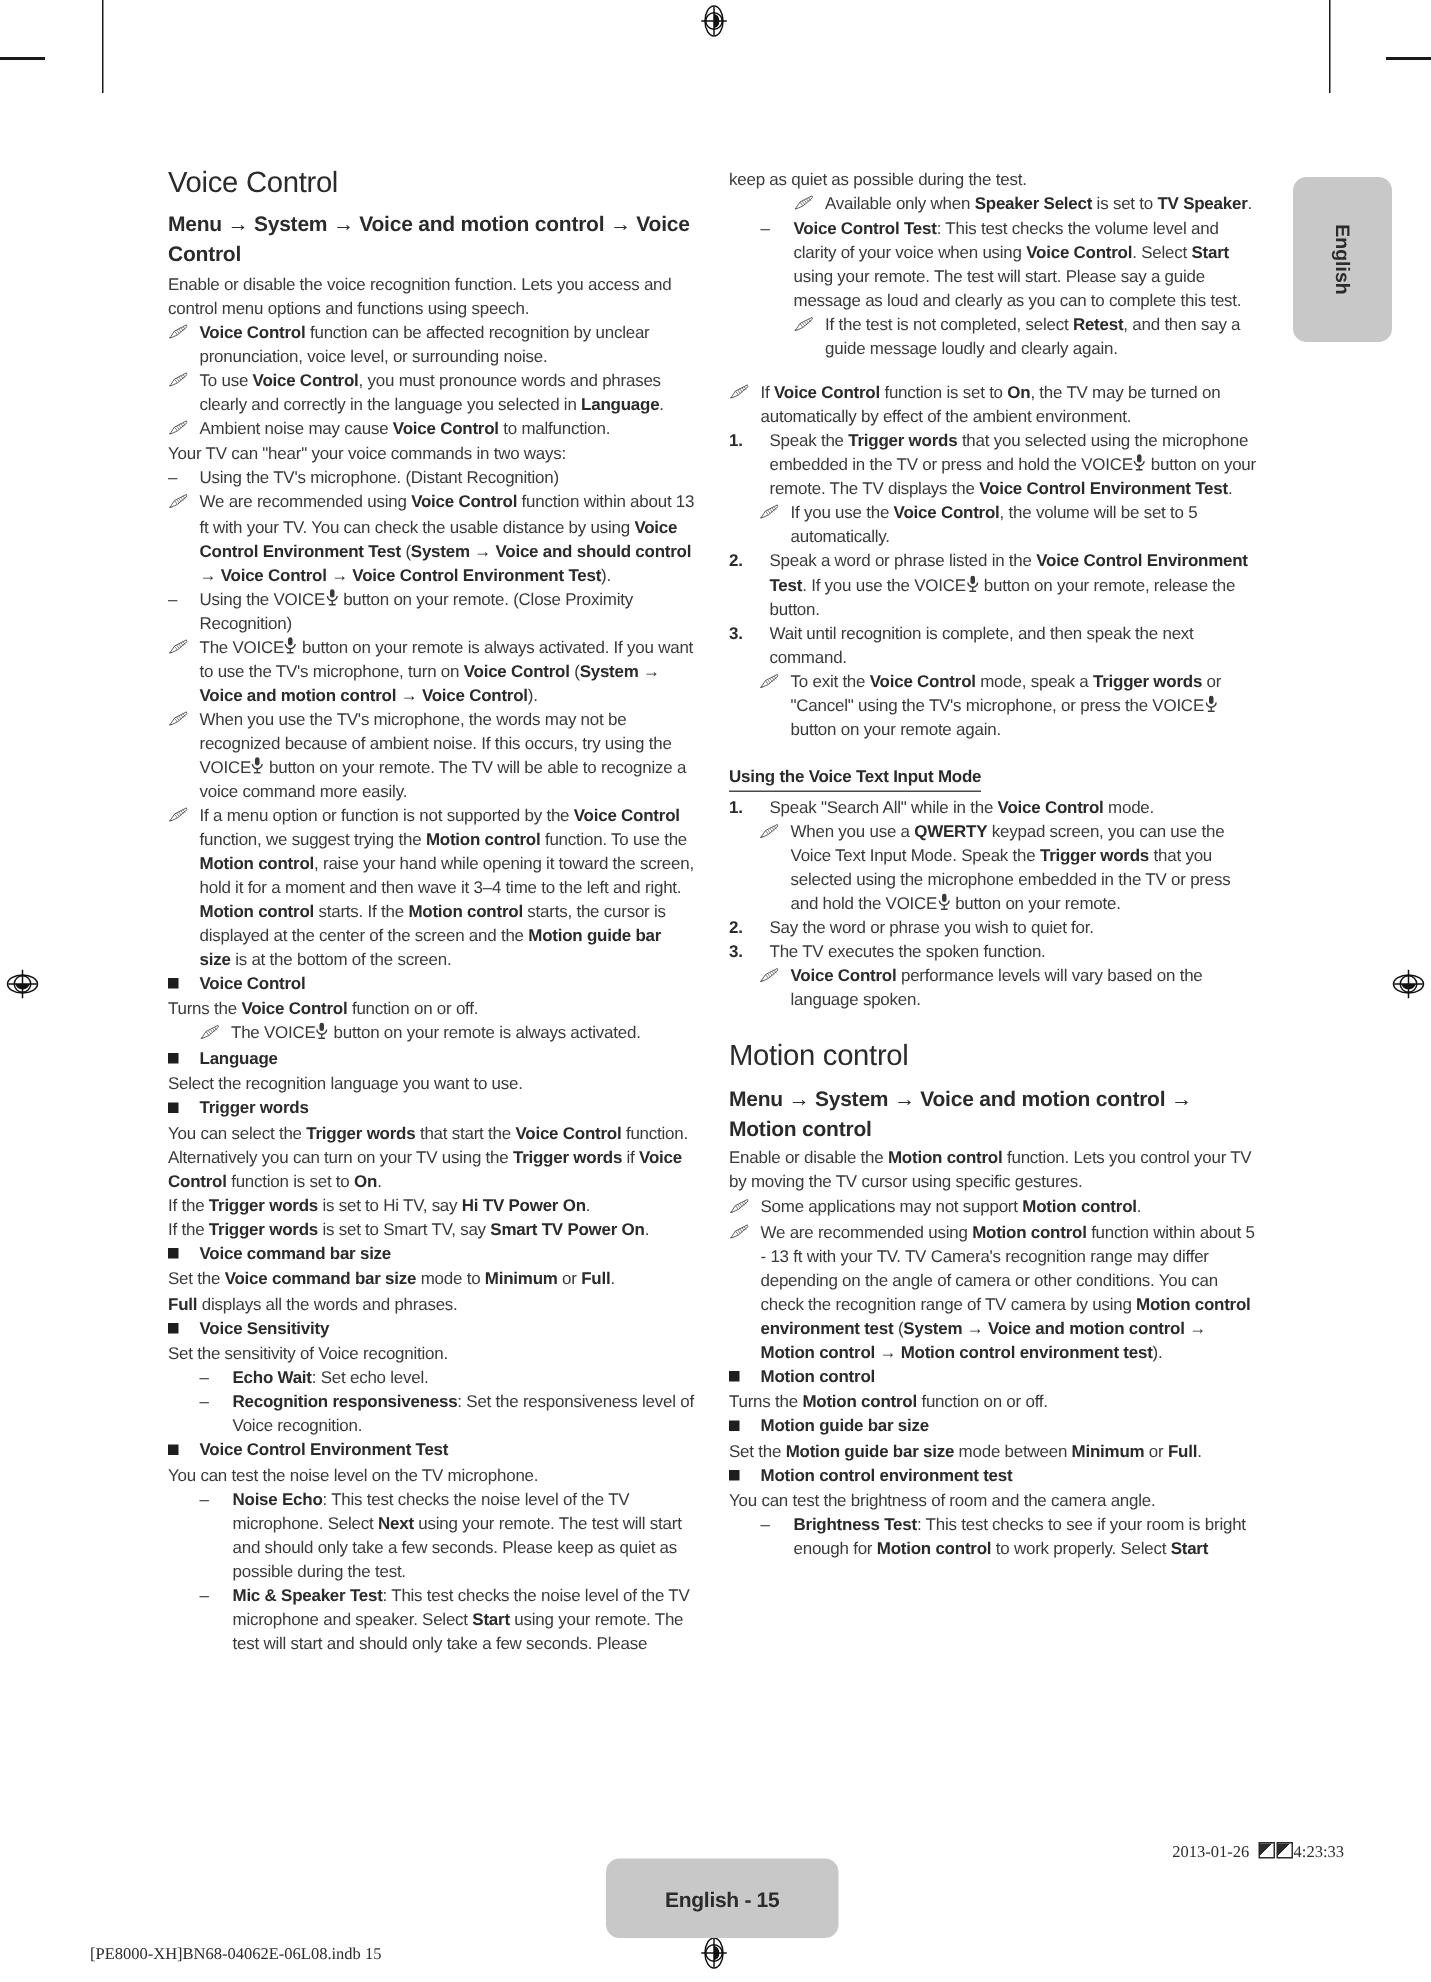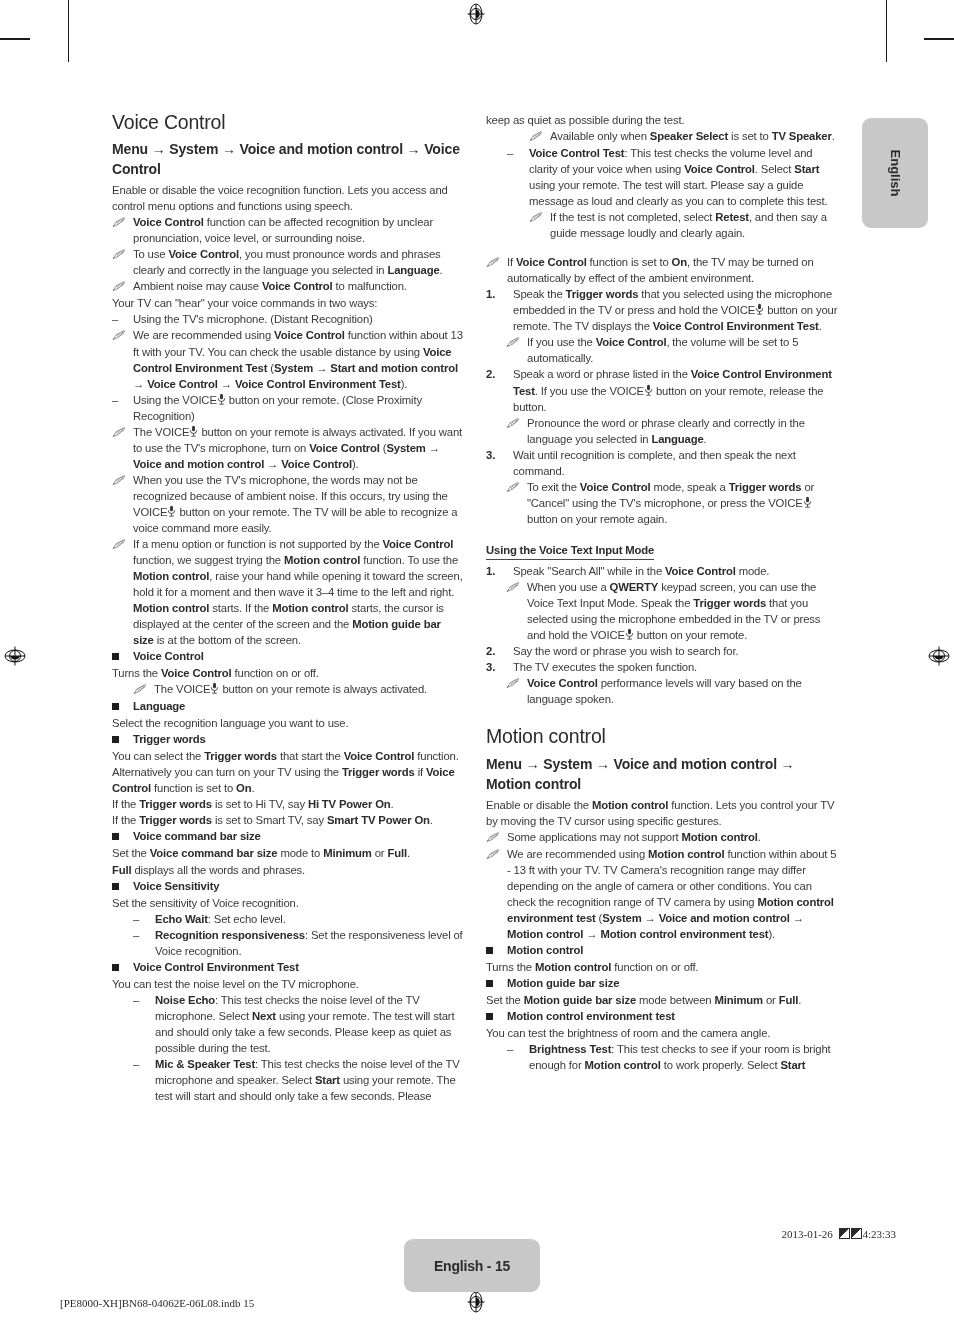--- a/index.html
+++ b/index.html
@@ -148,21 +148,21 @@
     font-size: 13px;
     font-weight: bold;
     color: #2b2b2b;
     white-space: nowrap;
   }
 
   
   .page-badge {
     position: absolute;
     left: 404px; top: 1239px;
-    width: 136px; height: 53px;
+    width: 155px; height: 53px;
     background: #c8c8c8;
     border-radius: 9px;
     display: flex;
     align-items: center;
     justify-content: center;
   }
   .page-badge span {
     font-size: 14px;
     font-weight: bold;
     color: #2b2b2b;
@@ -280,21 +280,21 @@
       <span class="marker">–</span>
       <span class="body">Using the TV's microphone. (Distant Recognition)</span>
     </div>
     <div class="row row-note">
       <span class="marker"><svg width="13" height="10" viewBox="0 0 26 20" xmlns="http://www.w3.org/2000/svg">
             <path d="M24.5 1.2 L8.6 9.4 L4.0 16.4 L2.0 18.6 L5.2 17.9 L12.6 14.6 L25.4 3.4 Z" fill="none" stroke="#5a5a5a" stroke-width="1.3" stroke-linejoin="round"></path>
             <path d="M8.8 9.6 L12.4 14.4" stroke="#5a5a5a" stroke-width="1.1"></path>
             <path d="M11.5 8.0 L15.0 12.6 M14.3 6.4 L17.7 11.0 M17.1 4.8 L20.4 9.3 M19.9 3.3 L23.1 7.7" stroke="#5a5a5a" stroke-width="1"></path>
             <path d="M2.2 18.4 L5.0 17.8" stroke="#5a5a5a" stroke-width="1.1"></path>
           </svg></span>
-      <span class="body">We are recommended using <b>Voice Control</b> function within about 13 ft with your TV. You can check the usable distance by using <b>Voice Control Environment Test</b> (<b>System → Start and motion control → Voice Control → Voice Control Environment Test</b>).</span>
+      <span class="body">We are recommended using <b>Voice Control</b> function within about 13 ft with your TV. You can check the usable distance by using <b>Voice Control Environment Test</b> (<b>System → Voice and should control → Voice Control → Voice Control Environment Test</b>).</span>
     </div>
     <div class="row row-dash">
       <span class="marker">–</span>
       <span class="body">Using the VOICE<span class="mic"><svg width="9" height="12" viewBox="0 0 18 24" xmlns="http://www.w3.org/2000/svg">
               <rect x="6" y="1.5" width="6" height="11" rx="3" fill="#3a3a3a"></rect>
               <path d="M2.5 10.5 a6.5 6.5 0 0 0 13 0" fill="none" stroke="#3a3a3a" stroke-width="1.8"></path>
               <path d="M9 17 V21.5" stroke="#3a3a3a" stroke-width="1.8"></path>
               <path d="M4.5 22.3 H13.5" stroke="#3a3a3a" stroke-width="1.8"></path>
             </svg></span> button on your remote. (Close Proximity Recognition)</span>
     </div>
@@ -466,29 +466,20 @@
 
     <div class="row row-num">
       <span class="marker">2.</span>
       <span class="body">Speak a word or phrase listed in the <b>Voice Control Environment Test</b>. If you use the VOICE<span class="mic"><svg width="9" height="12" viewBox="0 0 18 24" xmlns="http://www.w3.org/2000/svg">
               <rect x="6" y="1.5" width="6" height="11" rx="3" fill="#3a3a3a"></rect>
               <path d="M2.5 10.5 a6.5 6.5 0 0 0 13 0" fill="none" stroke="#3a3a3a" stroke-width="1.8"></path>
               <path d="M9 17 V21.5" stroke="#3a3a3a" stroke-width="1.8"></path>
               <path d="M4.5 22.3 H13.5" stroke="#3a3a3a" stroke-width="1.8"></path>
             </svg></span> button on your remote, release the button.</span>
     </div>
-    <div class="row row-note2">
-      <span class="marker"><svg width="13" height="10" viewBox="0 0 26 20" xmlns="http://www.w3.org/2000/svg">
-            <path d="M24.5 1.2 L8.6 9.4 L4.0 16.4 L2.0 18.6 L5.2 17.9 L12.6 14.6 L25.4 3.4 Z" fill="none" stroke="#5a5a5a" stroke-width="1.3" stroke-linejoin="round"></path>
-            <path d="M8.8 9.6 L12.4 14.4" stroke="#5a5a5a" stroke-width="1.1"></path>
-            <path d="M11.5 8.0 L15.0 12.6 M14.3 6.4 L17.7 11.0 M17.1 4.8 L20.4 9.3 M19.9 3.3 L23.1 7.7" stroke="#5a5a5a" stroke-width="1"></path>
-            <path d="M2.2 18.4 L5.0 17.8" stroke="#5a5a5a" stroke-width="1.1"></path>
-          </svg></span>
-      <span class="body">Pronounce the word or phrase clearly and correctly in the language you selected in <b>Language</b>.</span>
-    </div>
 
     <div class="row row-num">
       <span class="marker">3.</span>
       <span class="body">Wait until recognition is complete, and then speak the next command.</span>
     </div>
     <div class="row row-note2">
       <span class="marker"><svg width="13" height="10" viewBox="0 0 26 20" xmlns="http://www.w3.org/2000/svg">
             <path d="M24.5 1.2 L8.6 9.4 L4.0 16.4 L2.0 18.6 L5.2 17.9 L12.6 14.6 L25.4 3.4 Z" fill="none" stroke="#5a5a5a" stroke-width="1.3" stroke-linejoin="round"></path>
             <path d="M8.8 9.6 L12.4 14.4" stroke="#5a5a5a" stroke-width="1.1"></path>
             <path d="M11.5 8.0 L15.0 12.6 M14.3 6.4 L17.7 11.0 M17.1 4.8 L20.4 9.3 M19.9 3.3 L23.1 7.7" stroke="#5a5a5a" stroke-width="1"></path>
@@ -522,21 +513,21 @@
       <span class="body">When you use a <b>QWERTY</b> keypad screen, you can use the Voice Text Input Mode. Speak the <b>Trigger words</b> that you selected using the microphone embedded in the TV or press and hold the VOICE<span class="mic"><svg width="9" height="12" viewBox="0 0 18 24" xmlns="http://www.w3.org/2000/svg">
               <rect x="6" y="1.5" width="6" height="11" rx="3" fill="#3a3a3a"></rect>
               <path d="M2.5 10.5 a6.5 6.5 0 0 0 13 0" fill="none" stroke="#3a3a3a" stroke-width="1.8"></path>
               <path d="M9 17 V21.5" stroke="#3a3a3a" stroke-width="1.8"></path>
               <path d="M4.5 22.3 H13.5" stroke="#3a3a3a" stroke-width="1.8"></path>
             </svg></span> button on your remote.</span>
     </div>
 
     <div class="row row-num">
       <span class="marker">2.</span>
-      <span class="body">Say the word or phrase you wish to search for.</span>
+      <span class="body">Say the word or phrase you wish to quiet for.</span>
     </div>
 
     <div class="row row-num">
       <span class="marker">3.</span>
       <span class="body">The TV executes the spoken function.</span>
     </div>
     <div class="row row-note2">
       <span class="marker"><svg width="13" height="10" viewBox="0 0 26 20" xmlns="http://www.w3.org/2000/svg">
             <path d="M24.5 1.2 L8.6 9.4 L4.0 16.4 L2.0 18.6 L5.2 17.9 L12.6 14.6 L25.4 3.4 Z" fill="none" stroke="#5a5a5a" stroke-width="1.3" stroke-linejoin="round"></path>
             <path d="M8.8 9.6 L12.4 14.4" stroke="#5a5a5a" stroke-width="1.1"></path>

